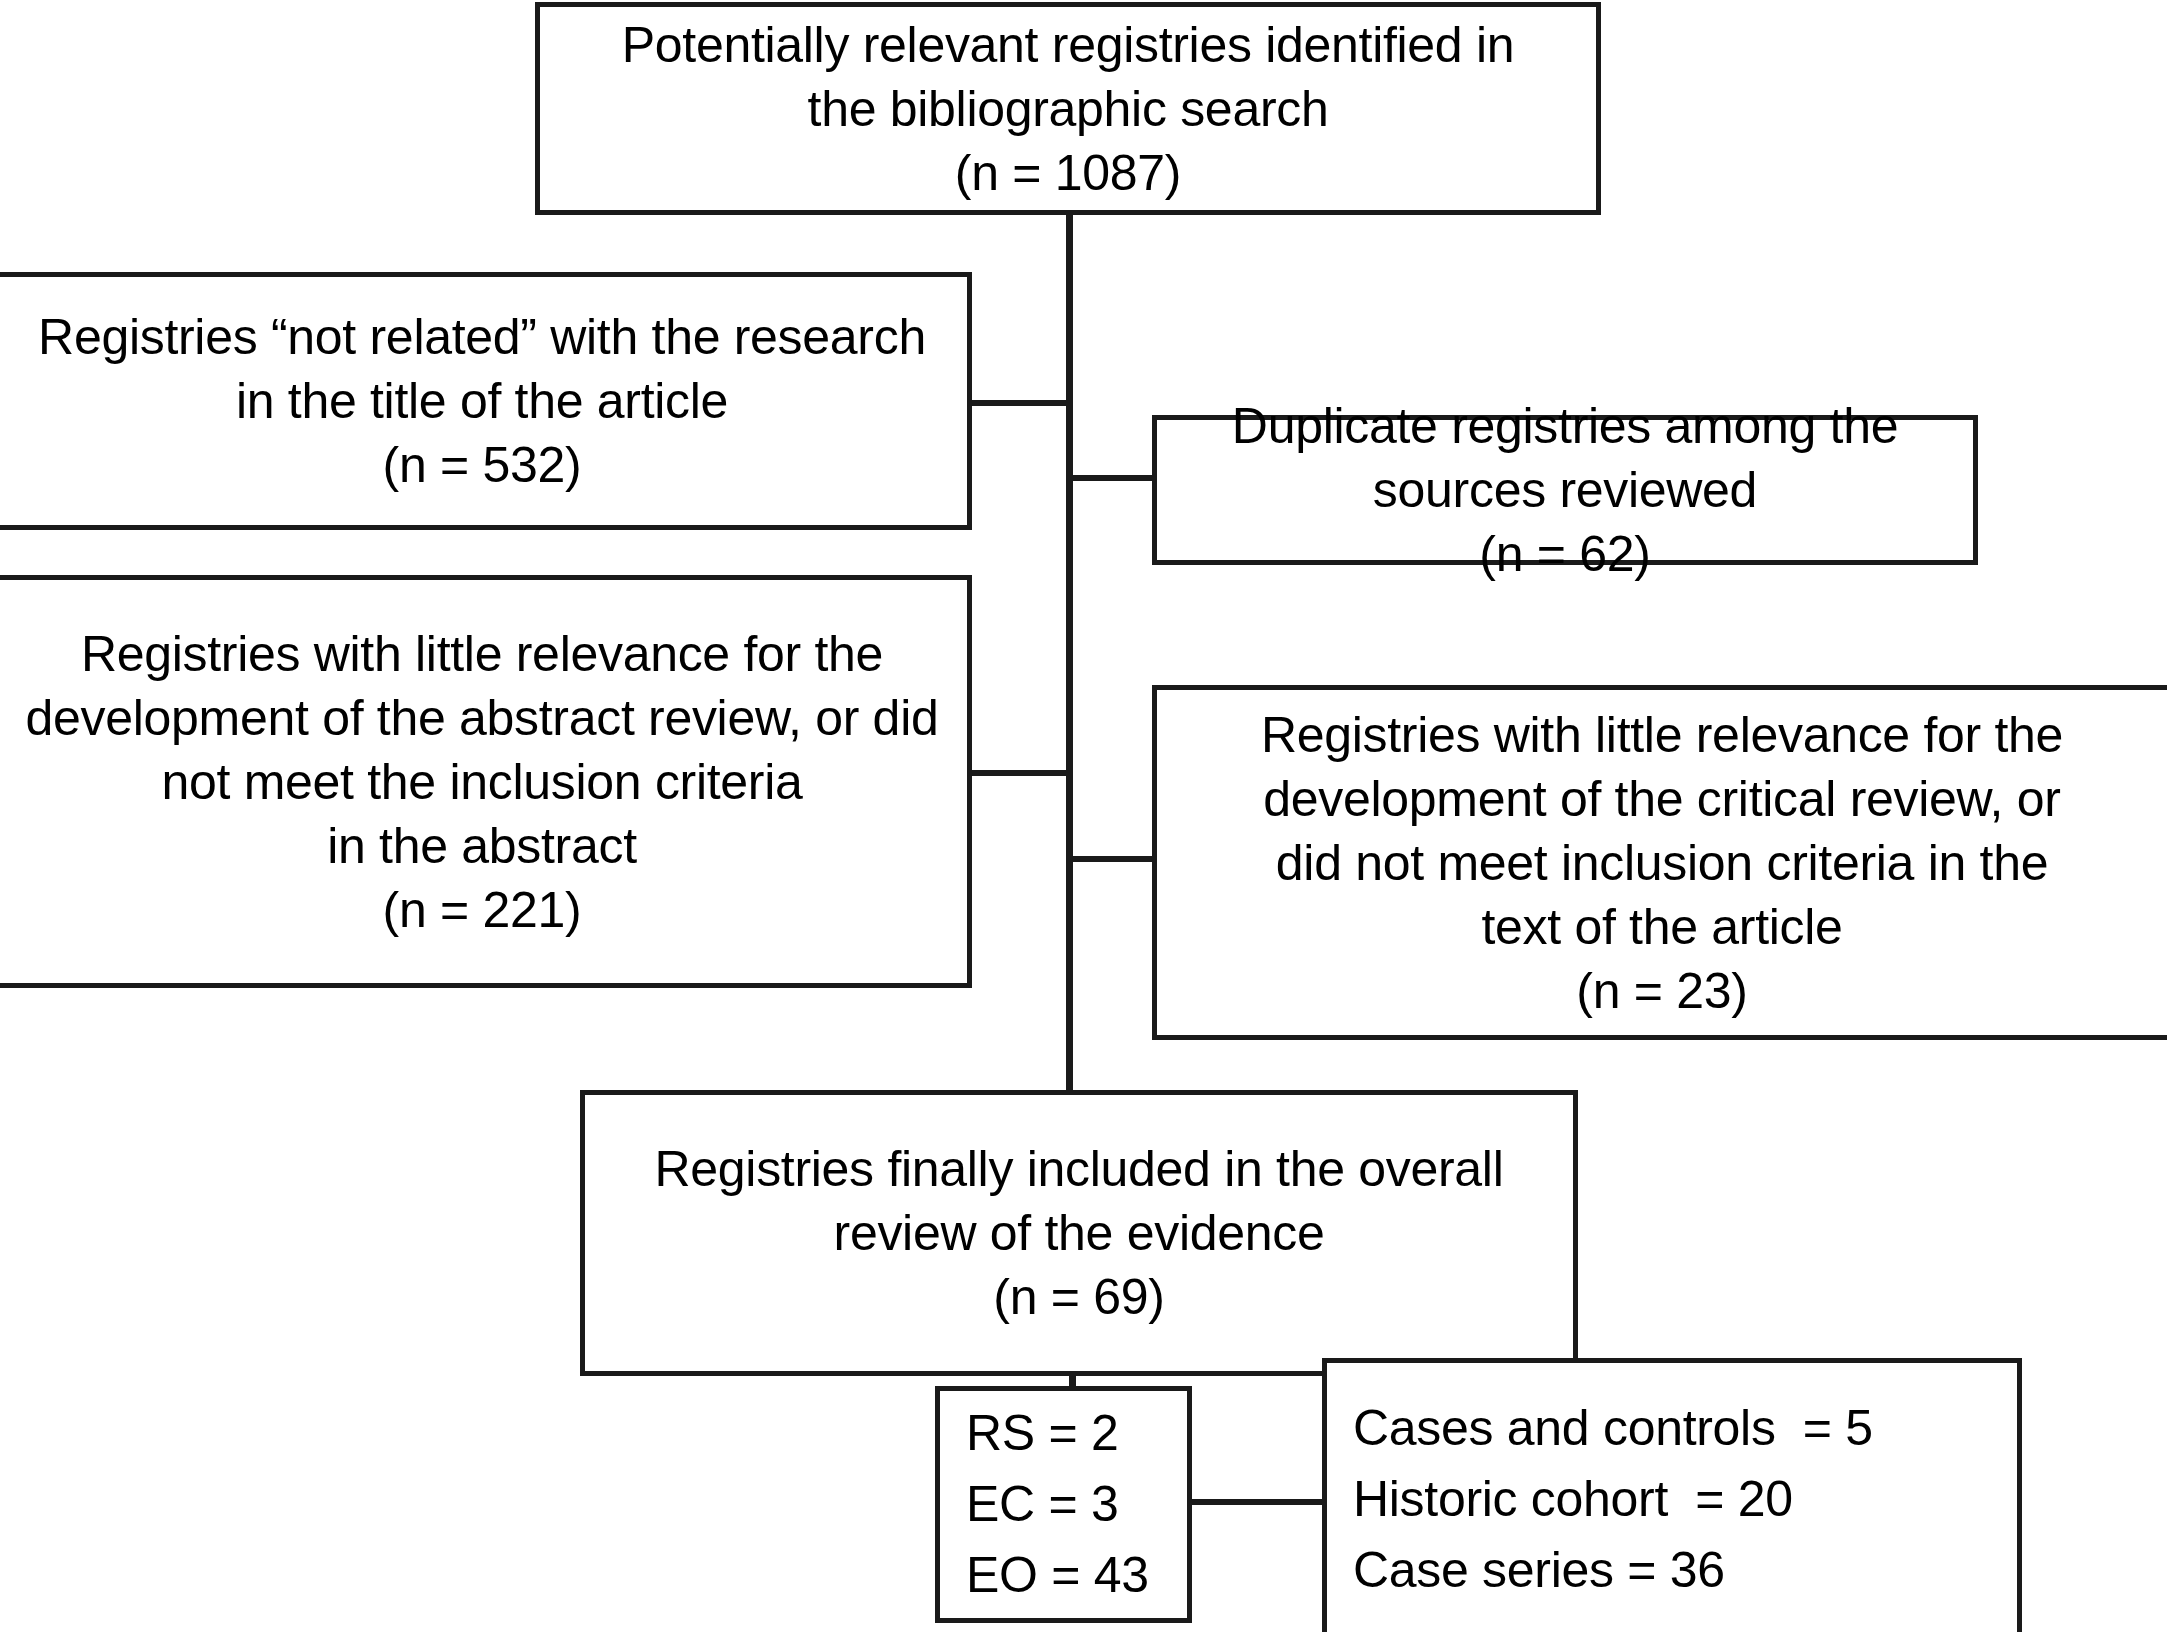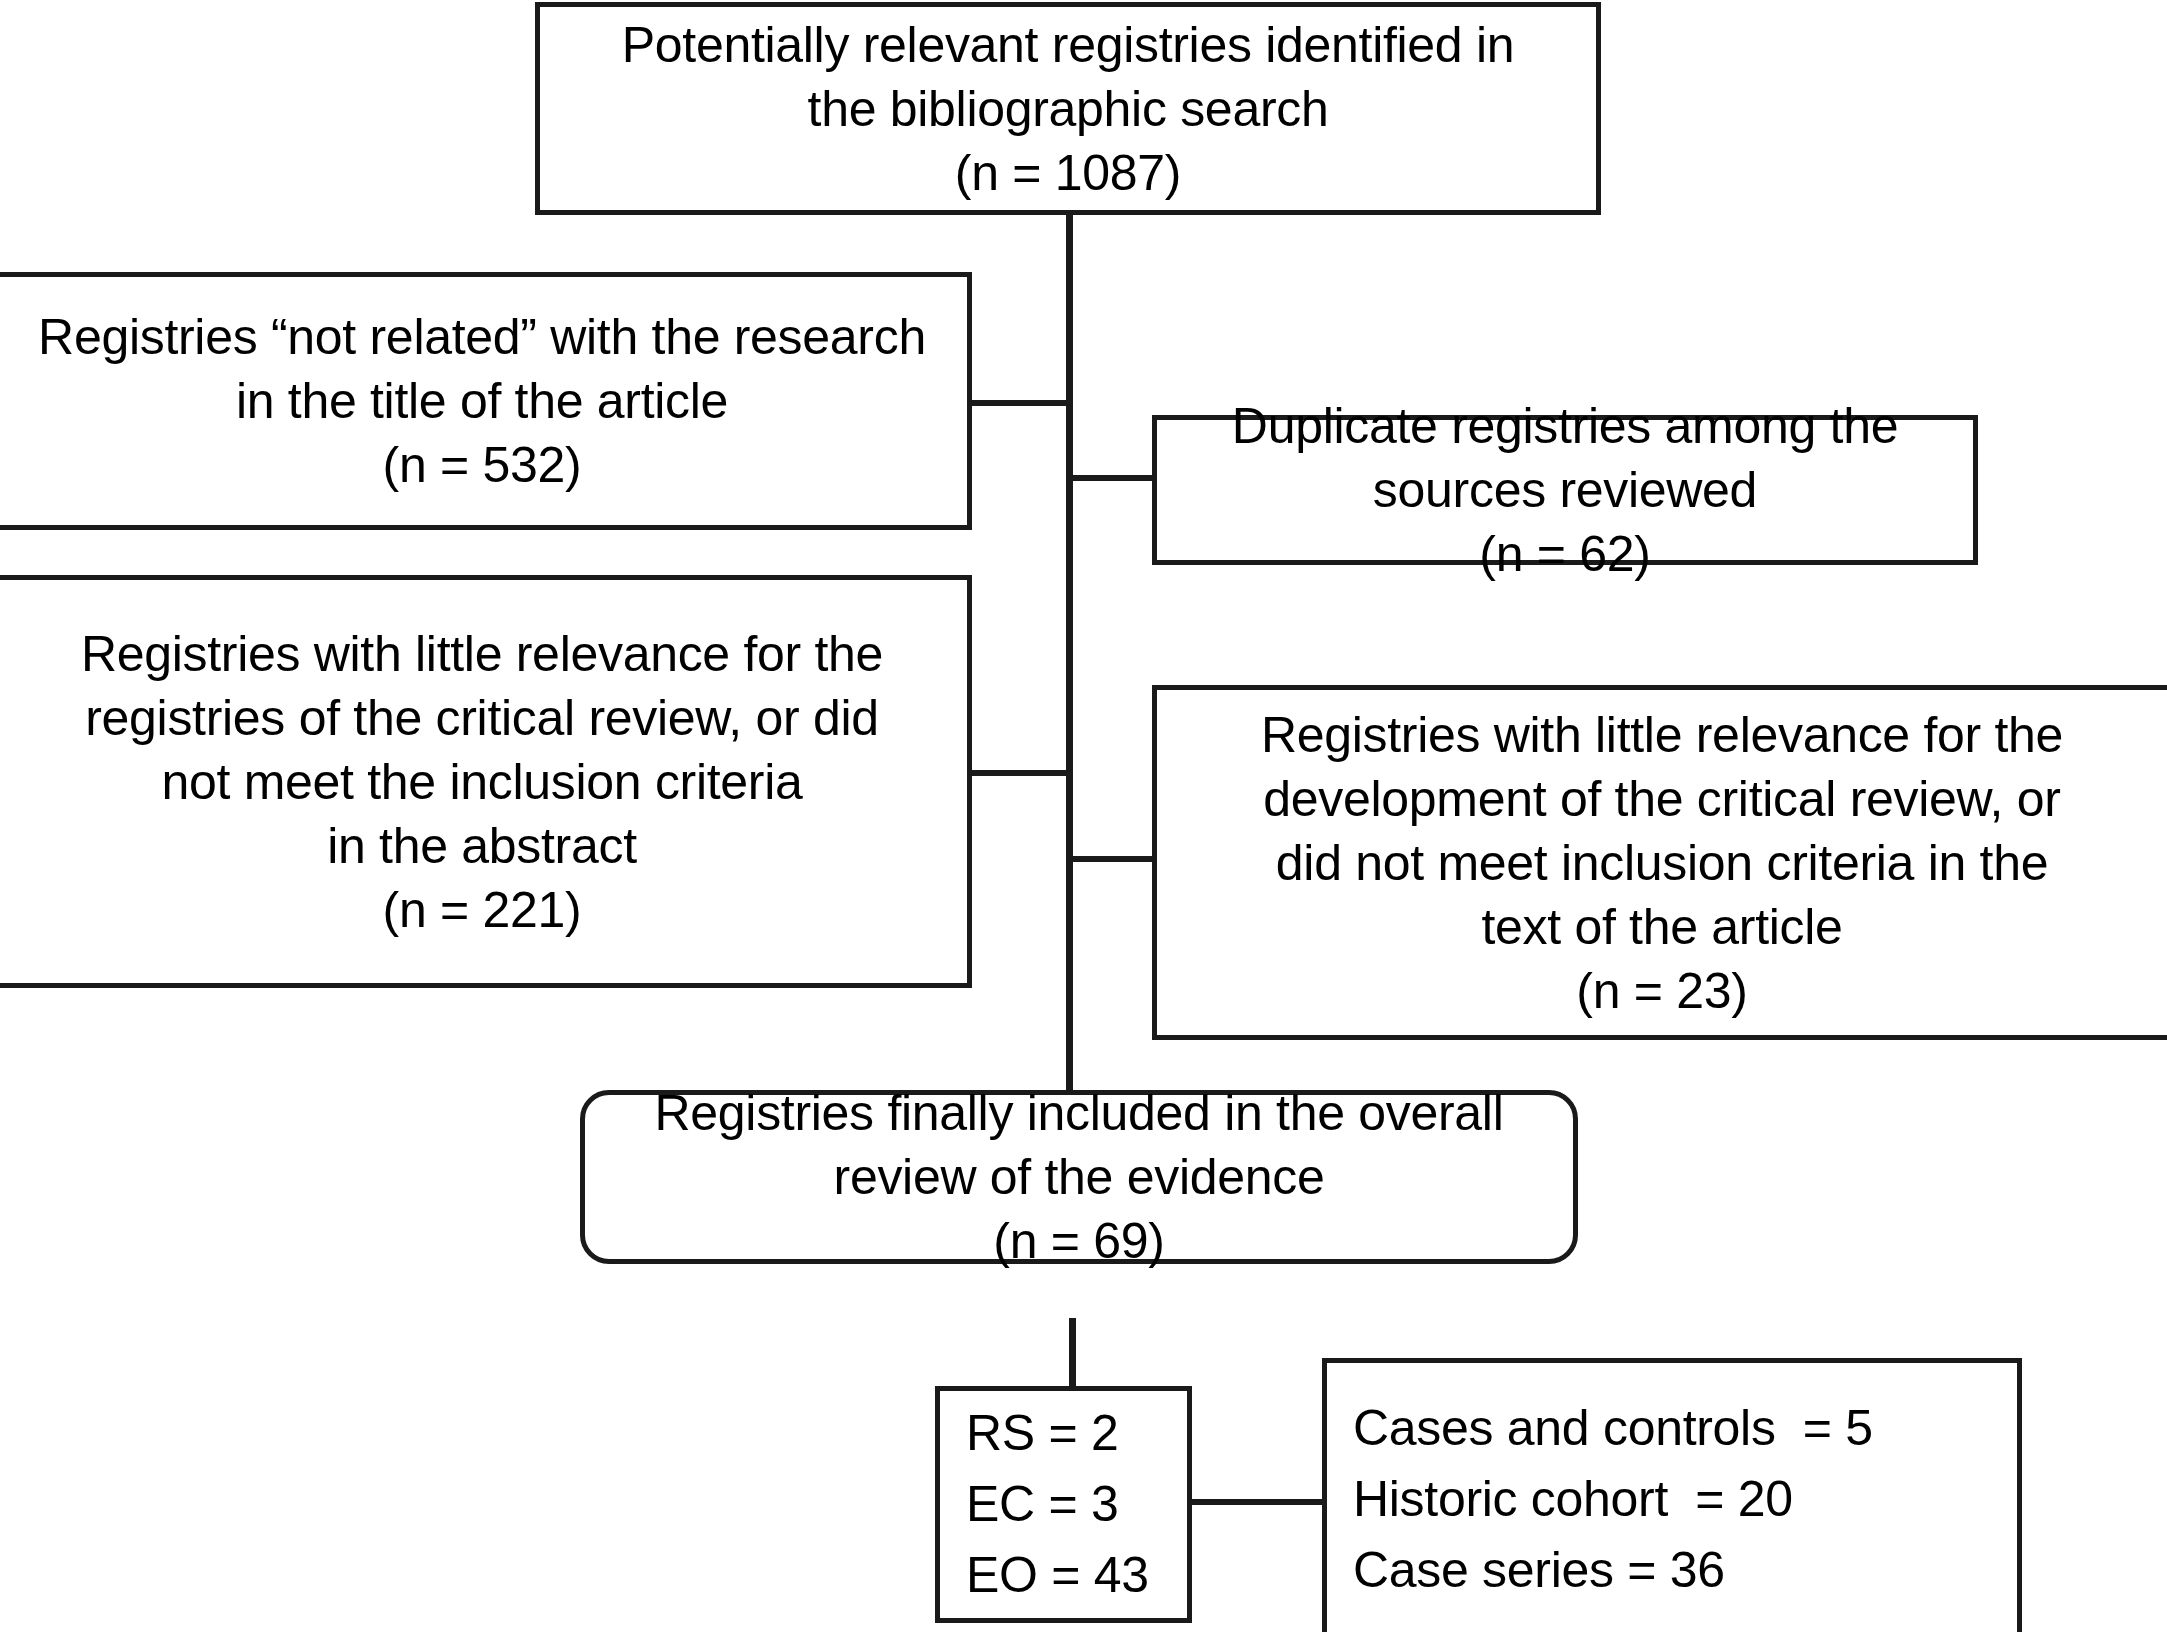--- a/index.html
+++ b/index.html
@@ -49,21 +49,21 @@
   }
   .vline { width: 7px; }
   .hline { height: 6px; }
 
   
   #node-top        { left: 535px;  top: 2px;    width: 1066px; height: 213px; }
   #node-not-related{ left: -8px;   top: 272px;  width: 980px;  height: 258px; }
   #node-abstract   { left: -8px;   top: 575px;  width: 980px;  height: 413px; }
   #node-duplicate  { left: 1152px; top: 415px;  width: 826px;  height: 150px; }
   #node-fulltext   { left: 1152px; top: 685px;  width: 1020px; height: 355px; }
-  #node-included   { left: 580px;  top: 1090px; width: 998px;  height: 174px; border-radius: 29px; }
+  #node-included   { left: 580px;  top: 1090px; width: 998px;  height: 286px; }
   #node-designs    { left: 935px;  top: 1386px; width: 257px;  height: 237px; }
   #node-subtypes   { left: 1322px; top: 1358px; width: 700px;  height: 282px; }
 
   
   #spine-a  { left: 1066px; top: 213px;  height: 880px; }
   #spine-b  { left: 1069px; top: 1318px; height: 70px;  }
   #br-title { left: 969px;  top: 400px;  width: 102px;  }
   #br-dup   { left: 1069px; top: 475px;  width: 86px;   }
   #br-abs   { left: 969px;  top: 770px;  width: 102px;  }
   #br-full  { left: 1069px; top: 856px;  width: 86px;   }
@@ -89,21 +89,21 @@
   </div>
 
   <div class="node" id="node-not-related">
     <span class="ln">Registries “not related” with the research</span>
     <span class="ln">in the title of the article</span>
     <span class="ln">(n = 532)</span>
   </div>
 
   <div class="node" id="node-abstract">
     <span class="ln">Registries with little relevance for the</span>
-    <span class="ln">registries of the critical review, or did</span>
+    <span class="ln">development of the abstract review, or did</span>
     <span class="ln">not meet the inclusion criteria</span>
     <span class="ln">in the abstract</span>
     <span class="ln">(n = 221)</span>
   </div>
 
   <div class="node" id="node-duplicate">
     <span class="ln">Duplicate registries among the</span>
     <span class="ln">sources reviewed</span>
     <span class="ln">(n = 62)</span>
   </div>

